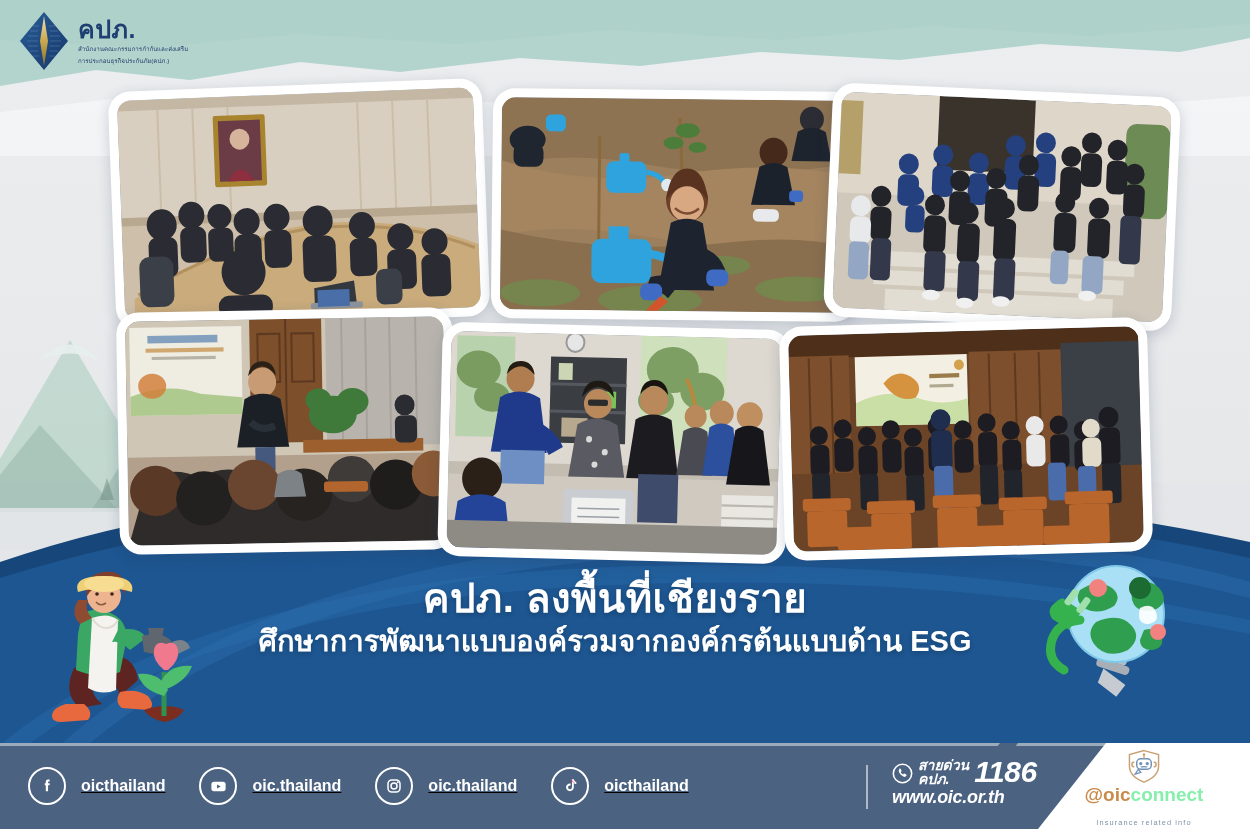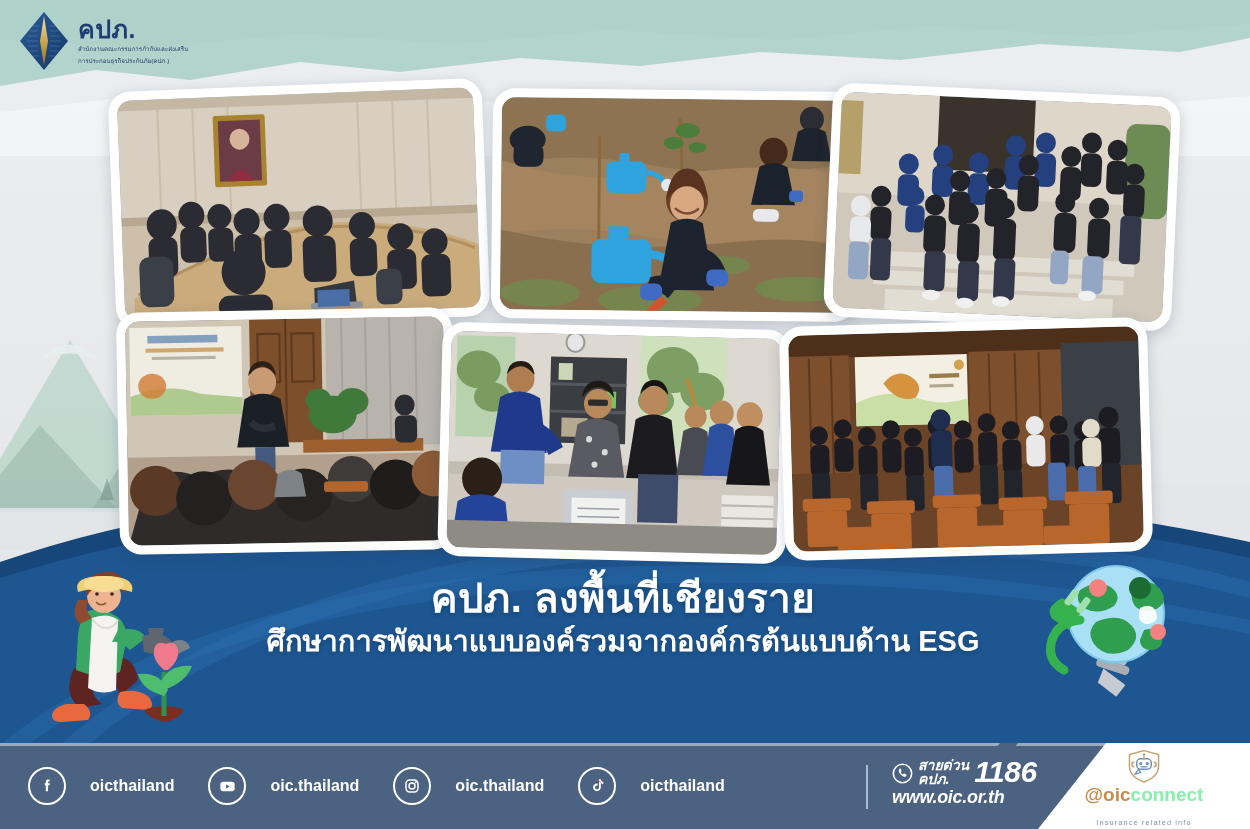--- a/index.html
+++ b/index.html
@@ -65,21 +65,21 @@
     width:100%;height:100%;
     border-radius:14px;
     overflow:hidden;
     position:relative;
     background:#9aa3ad;
   }
   .photo svg{display:block;width:100%;height:100%;}
 
   
   .headline{
-    position:absolute;left:128px;top:576px;width:990px;
+    position:absolute;left:120px;top:576px;width:990px;
     text-align:center;z-index:45;color:#ffffff;
   }
   .hl-1{font-size:40px;font-weight:700;letter-spacing:.5px;line-height:1.12;text-shadow:0 2px 5px rgba(0,0,0,.22);}
   .hl-2{font-size:29px;font-weight:700;line-height:1.28;margin-top:2px;text-shadow:0 2px 5px rgba(0,0,0,.2);}
   .hl-3{font-size:29px;font-weight:700;line-height:1.28;text-shadow:0 2px 5px rgba(0,0,0,.2);}
 
   
   .ill-gardener{position:absolute;left:34px;top:556px;width:190px;height:176px;z-index:46;}
   .ill-bulb{position:absolute;left:1018px;top:548px;width:160px;height:160px;z-index:46;}
 
@@ -87,22 +87,23 @@
   .footer{
     position:absolute;left:0;bottom:0;width:1250px;height:86px;
     background:#4c6281;z-index:60;overflow:hidden;
   }
   .footer-top-line{position:absolute;left:0;top:0;width:1250px;height:3px;background:#c8d2dc;opacity:.65;}
   .socials{
     position:absolute;left:28px;top:0;height:86px;
     display:flex;align-items:center;gap:0;
   }
   .social{
-    display:flex;align-items:center;gap:24px;
+    display:flex;align-items:center;gap:15px;
     margin-right:34px;
+    text-decoration:underline;
   }
   .social .ic{
     width:34px;height:34px;border-radius:50%;
     border:2px solid #ffffff;
     display:flex;align-items:center;justify-content:center;
     flex:0 0 auto;
   }
   .social .handle{color:#ffffff;font-size:16px;font-weight:700;white-space:nowrap;}
   .divider{
     position:absolute;left:866px;top:22px;width:2px;height:44px;background:#ffffff;opacity:.55;

